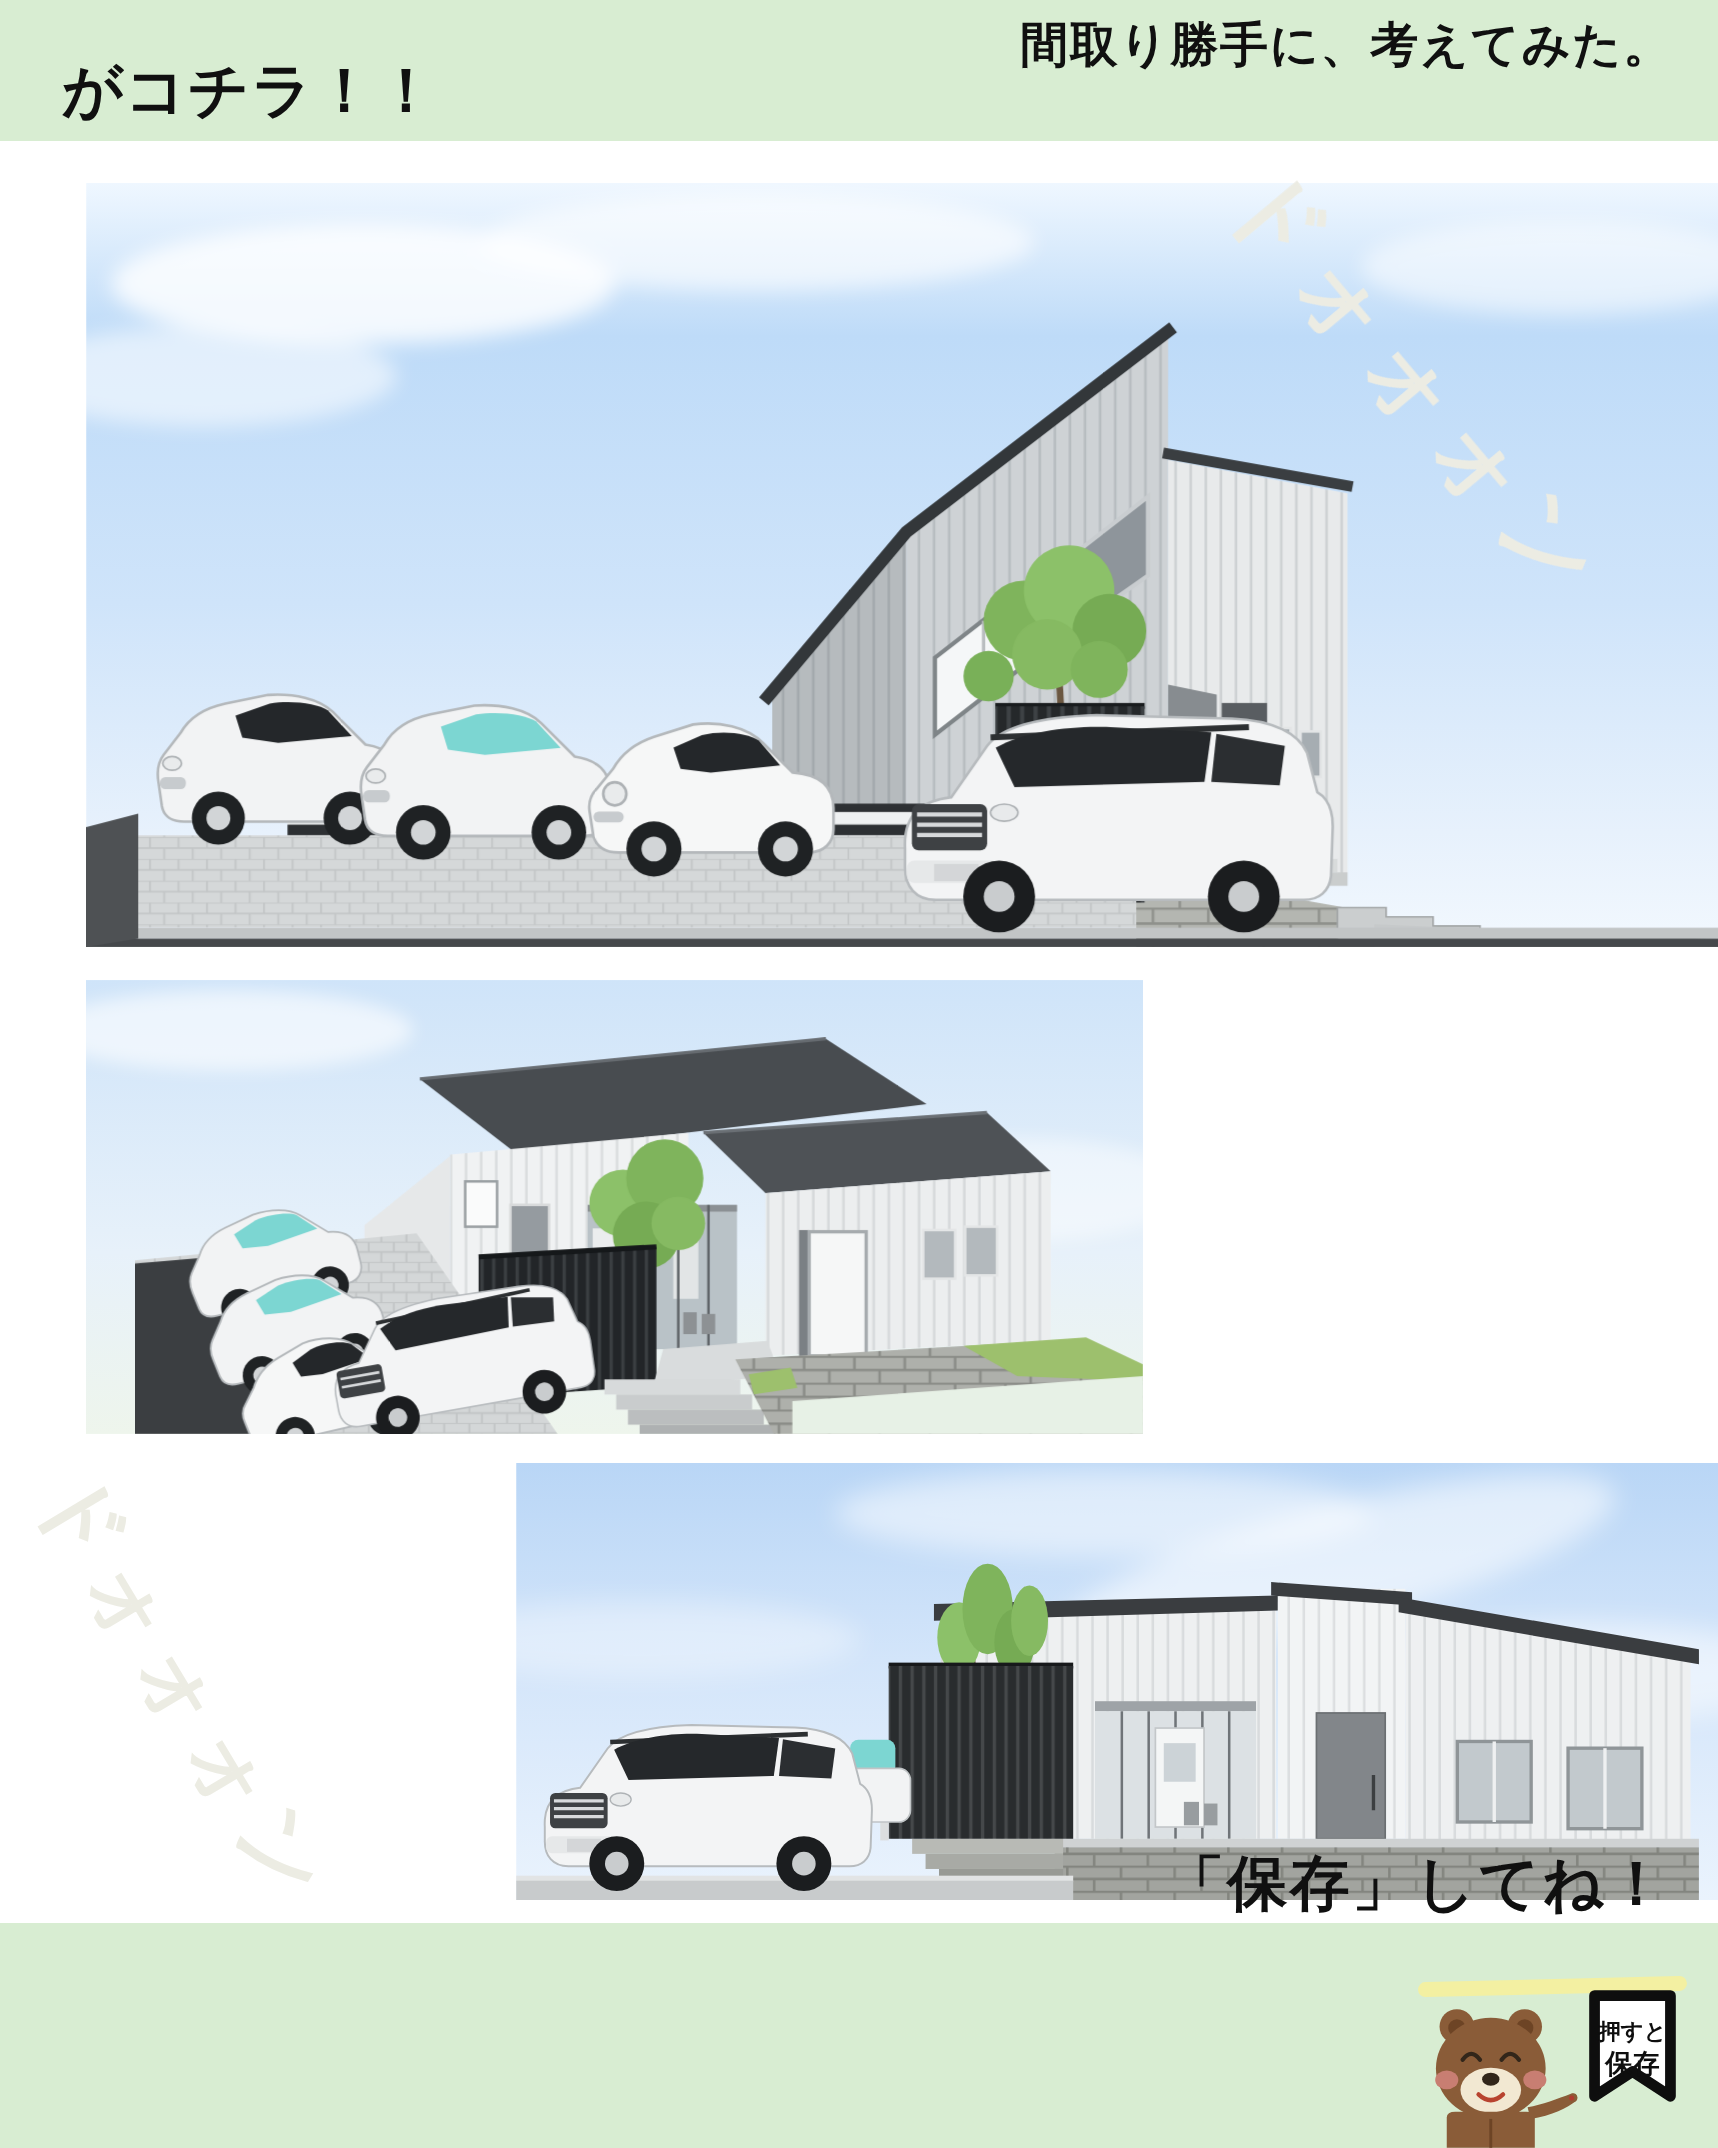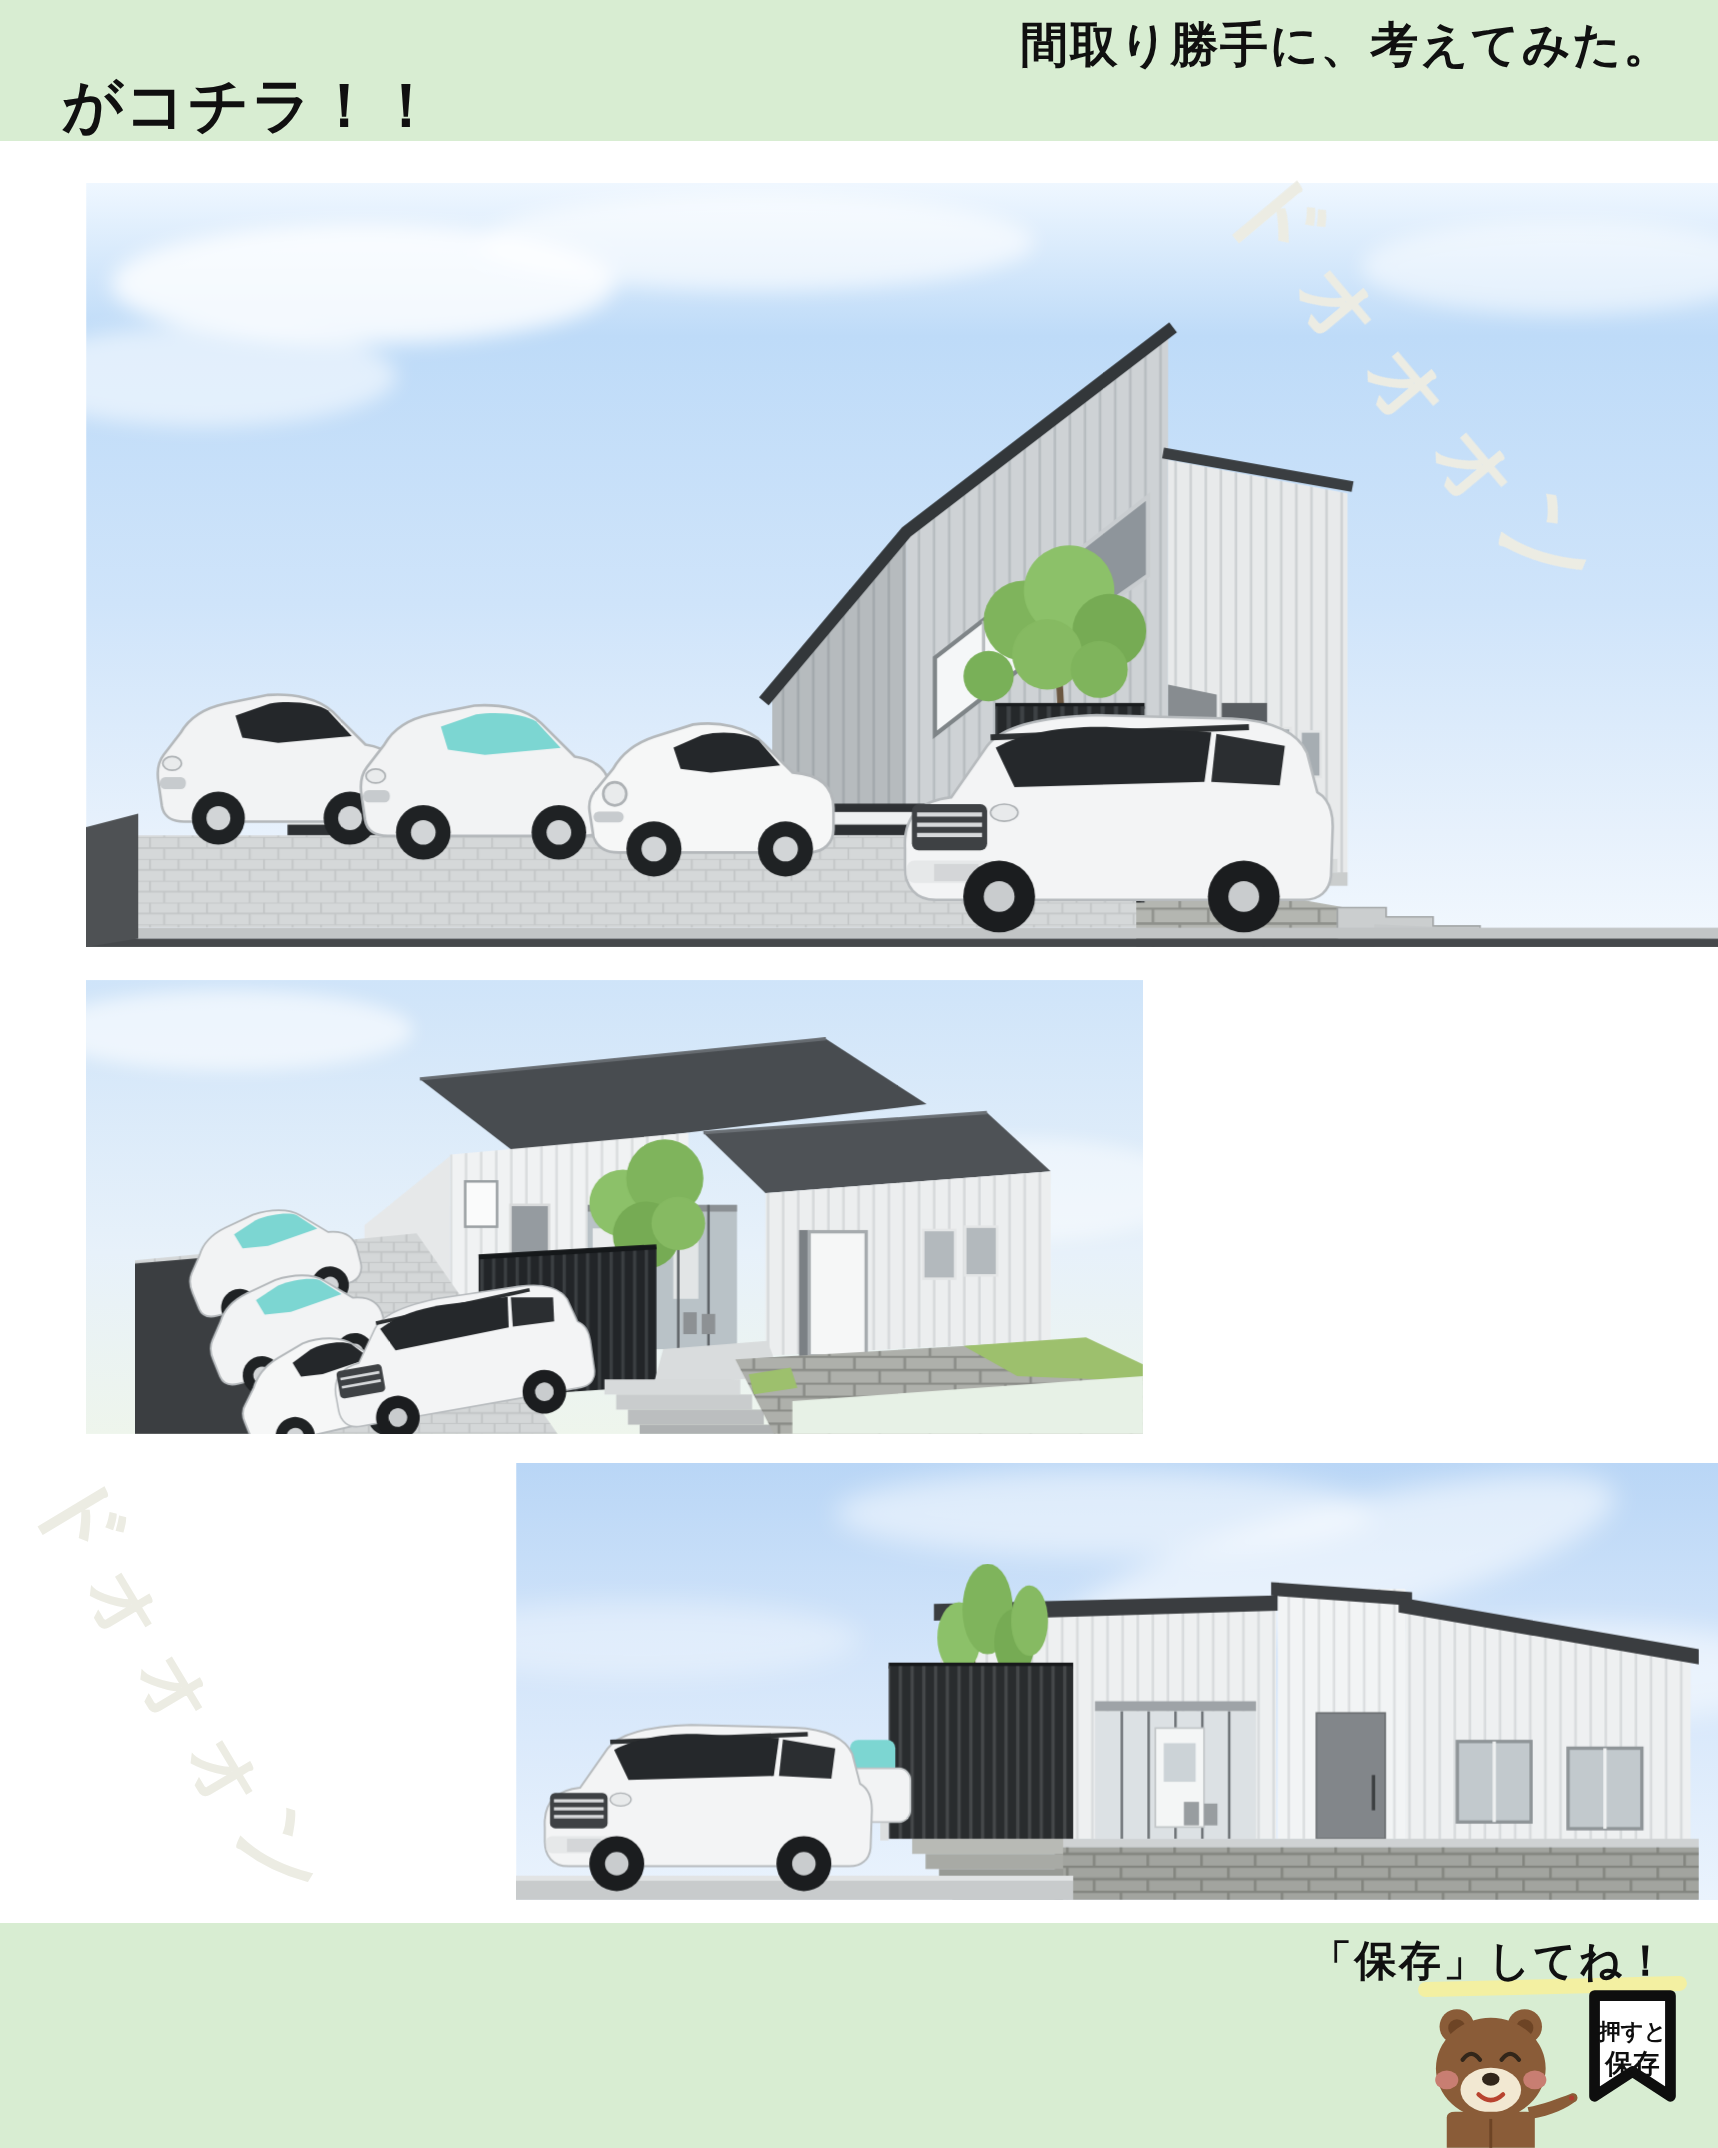--- a/index.html
+++ b/index.html
@@ -8,34 +8,34 @@
     background:#ffffff;
     font-family:"Liberation Sans","DejaVu Sans",sans-serif;
     color:#101010;
   }
   .band{position:absolute;left:0;width:1718px;background:#d8edd2;}
   .band.header{top:0;height:141px;}
   .band.footer{top:1923px;height:225px;}
 
   .titlebox{position:absolute;left:62px;top:0;height:141px;display:flex;align-items:flex-end;gap:22px;padding-bottom:10px;z-index:4;}
   .title-main{font-size:99px;font-weight:900;line-height:1;letter-spacing:1.7px;}
-  .title-sub{font-size:60px;font-weight:800;line-height:1;padding-bottom:5px;letter-spacing:1.7px;}
+  .title-sub{font-size:60px;font-weight:800;line-height:1;padding-bottom:20px;letter-spacing:1.7px;}
   .note{position:absolute;top:13.4px;right:45px;font-size:48px;font-weight:700;letter-spacing:1.7px;z-index:4;}
 
   .fig{position:absolute;z-index:1;}
   #fig1{left:46px;top:170px;width:1640px;height:764px;}
   #fig2{left:46px;top:967px;width:1057px;height:454px;}
   #fig3{left:476px;top:1450px;width:1210px;height:437px;}
   .fig svg{display:block;width:100%;height:100%;}
 
   .sfx{position:absolute;font-weight:900;color:#ecece3;transform-origin:0 0;letter-spacing:6.7px;z-index:6;white-space:nowrap;line-height:1;}
   #sfx1{left:1284px;top:148px;font-size:97px;transform:rotate(50deg);}
   #sfx2{left:97px;top:1455px;font-size:89px;transform:rotate(59deg);}
 
-  .save-prompt{position:absolute;top:1933px;right:49px;font-size:42px;font-weight:900;letter-spacing:2.5px;z-index:4;}
+  .save-prompt{position:absolute;top:1844px;right:49px;font-size:60px;font-weight:900;letter-spacing:2.5px;z-index:4;}
   .save-underline{position:absolute;left:1418px;top:1979px;width:269px;height:15px;background:#f3f0a2;border-radius:8.4px;transform:rotate(-1.4deg);z-index:3;}
   .bear{position:absolute;left:1415px;top:1996px;width:166px;height:152px;z-index:4;}
   .bookmark{position:absolute;left:1583px;top:1987px;width:99px;height:141px;z-index:4;}
 </style>
 </head>
 <body>
 
 <div class="band header"></div>
 <div class="titlebox">
   <span class="title-sub">がコチラ！！</span>

